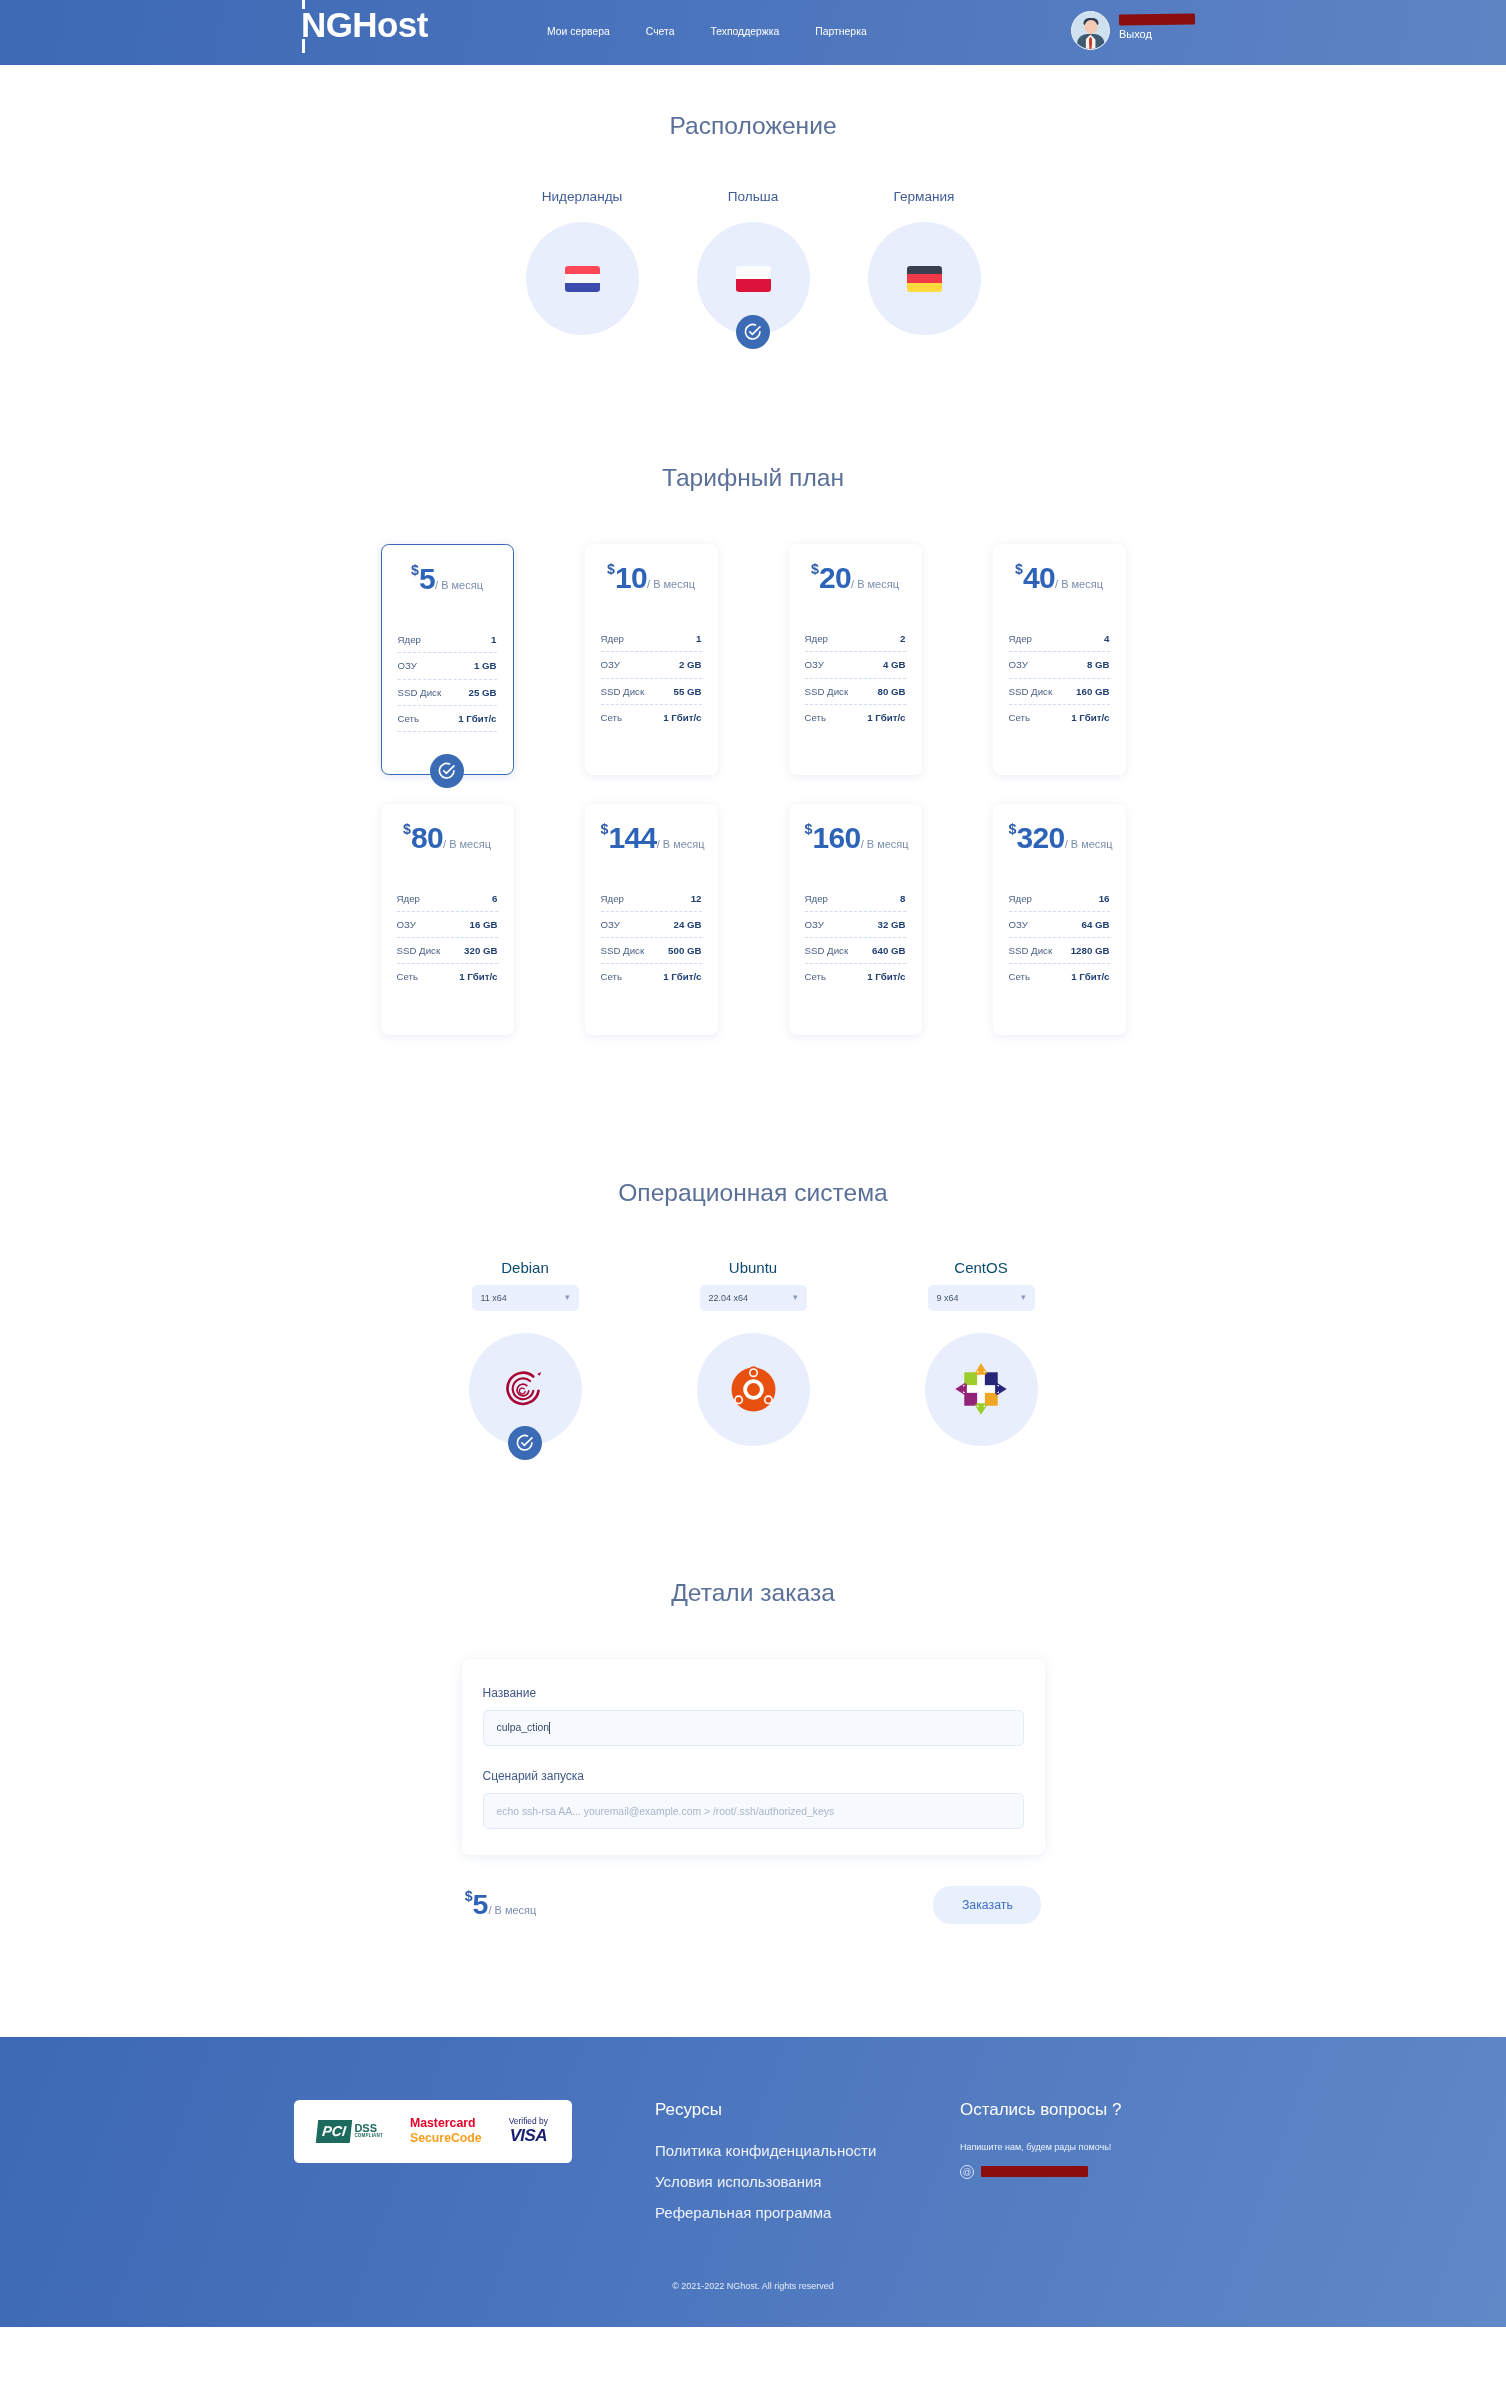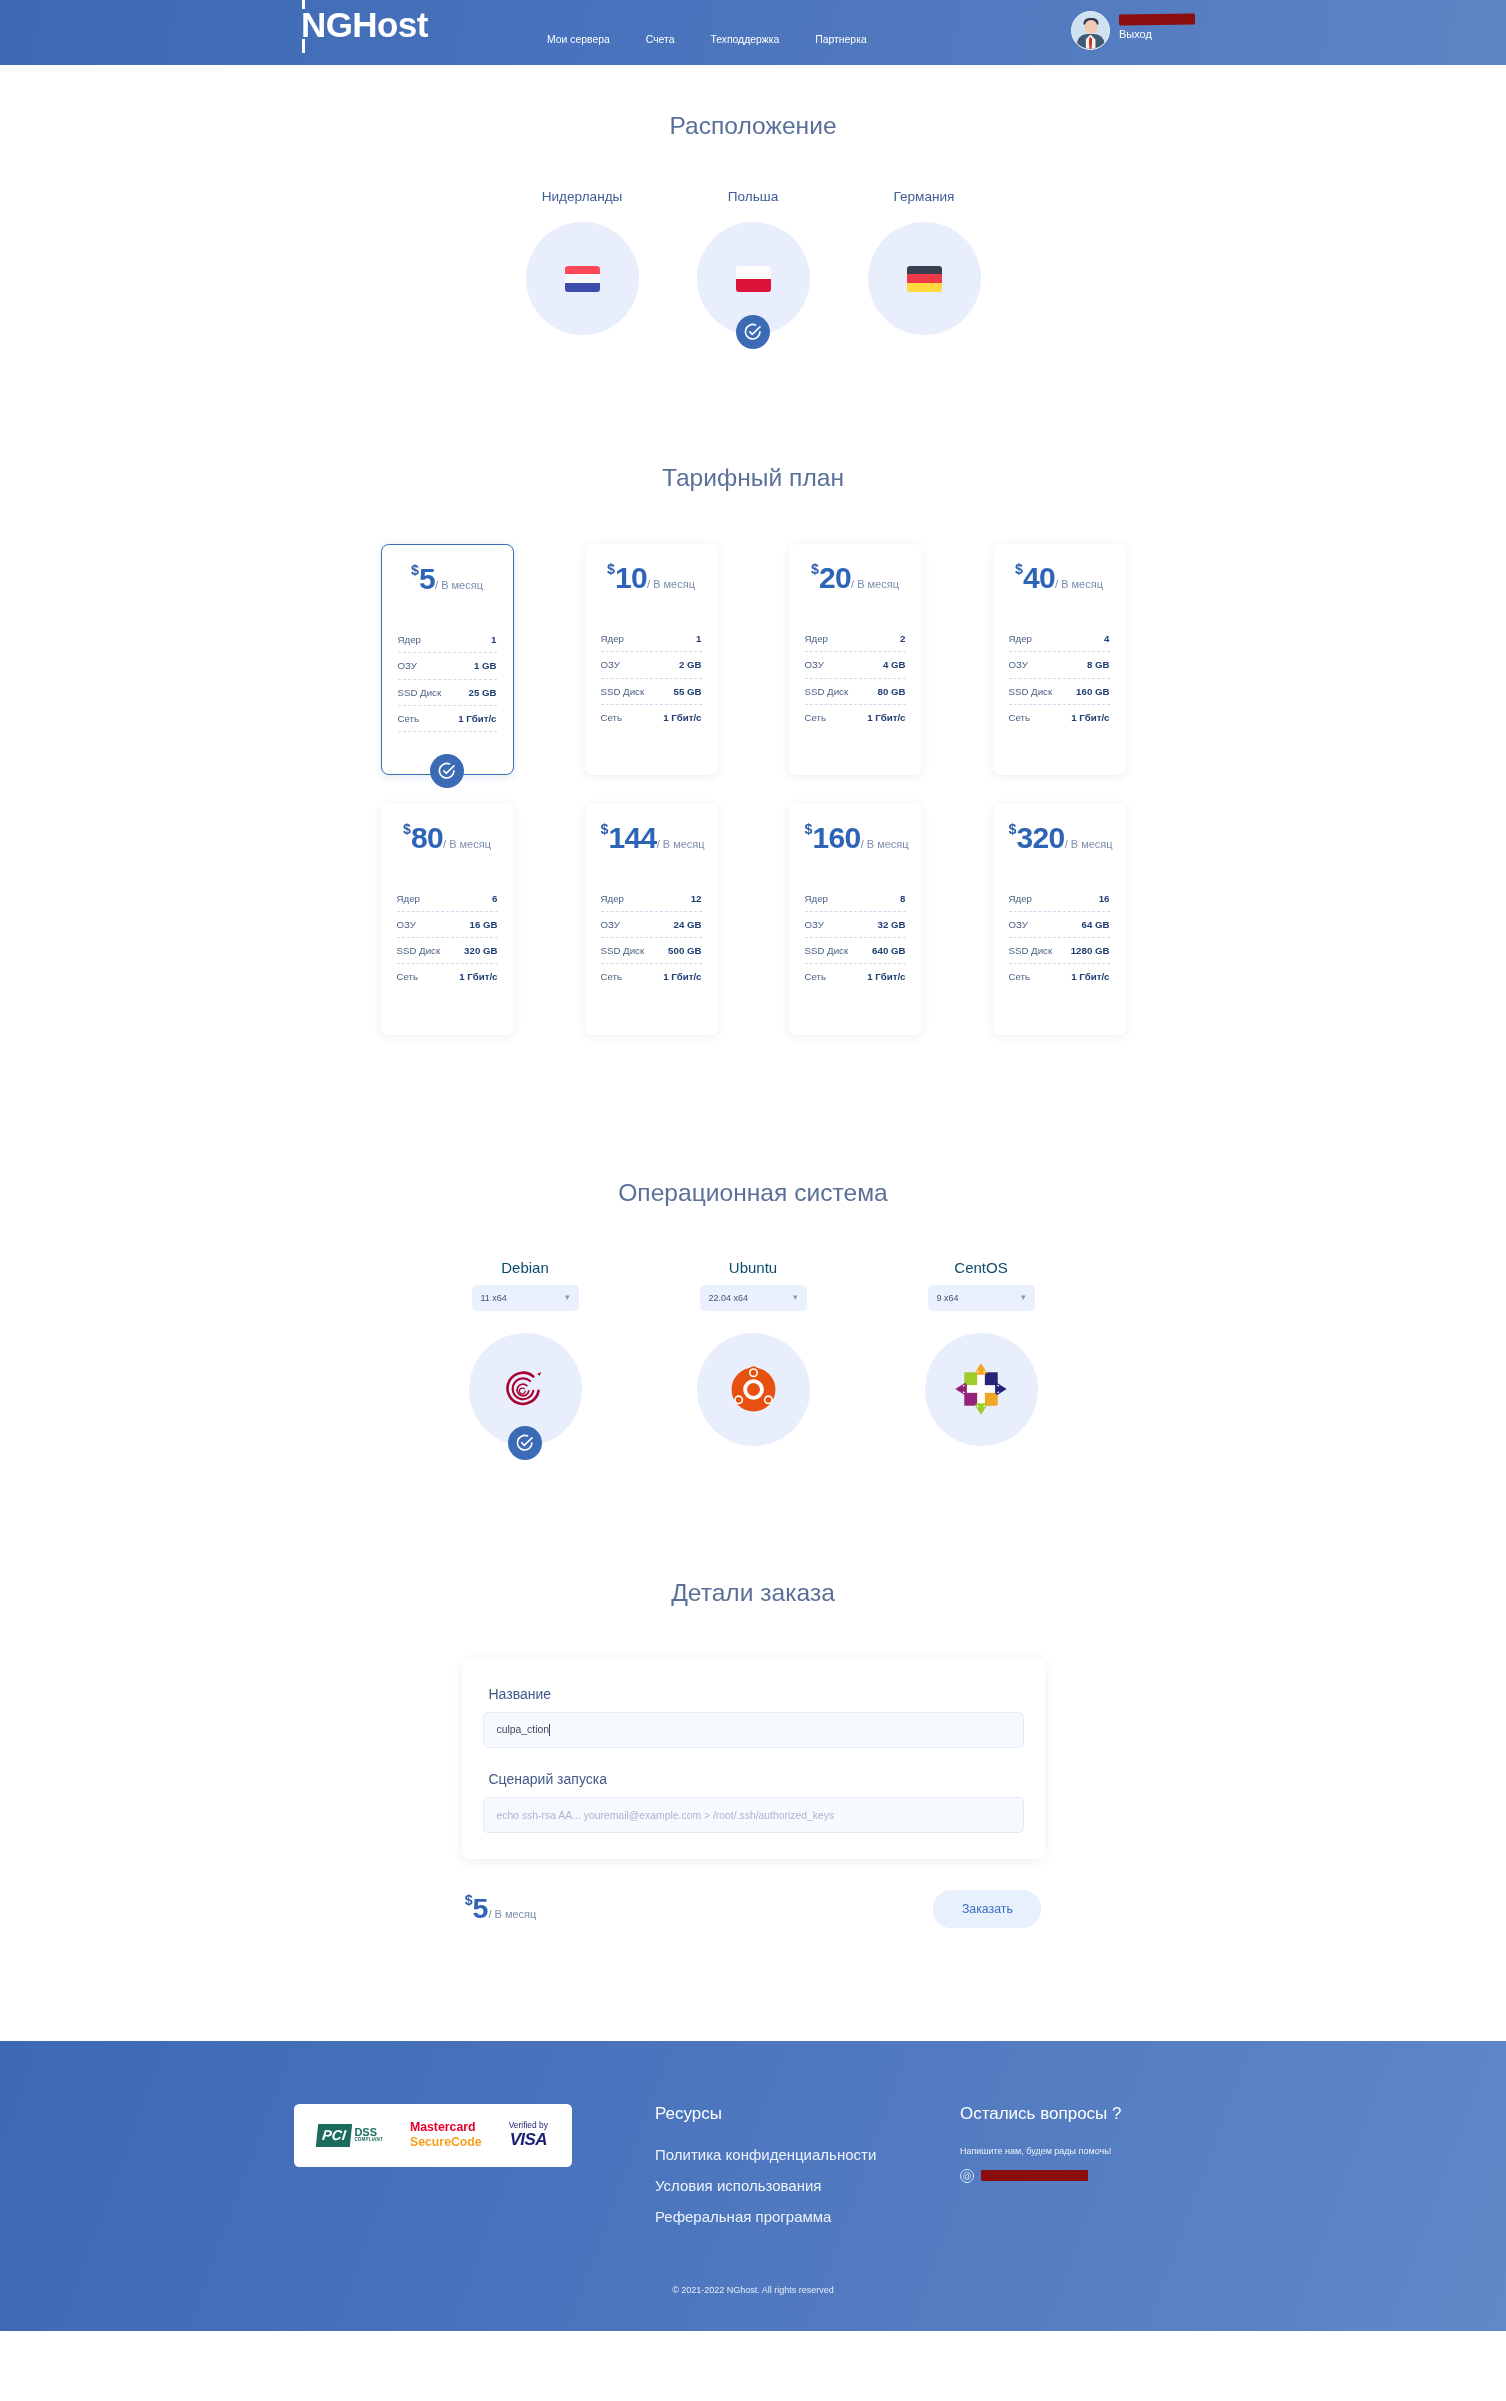--- a/index.html
+++ b/index.html
@@ -53,21 +53,21 @@
     position: absolute;
     left: 0.6px;
     top: 32px;
     width: 3.9px;
     height: 14.2px;
     background: #ffffff;
   }
   .nav {
     position: absolute;
     left: 547px;
-    top: 34px;
+    top: 26px;
     display: flex;
     gap: 36px;
   }
   .nav a {
     color: #ffffff;
     font-size: 10.4px;
     text-decoration: none;
     white-space: nowrap;
   }
   .user-area {
@@ -291,21 +291,21 @@
   
   .order-section { padding-top: 133px; }
   .order-card {
     width: 583px;
     margin: 52px auto 0;
     background: #ffffff;
     border-radius: 7.8px;
     box-shadow: 0 1.3px 10.4px rgba(60, 90, 150, 0.10);
     padding: 27px 21px 26px;
   }
-  .field-label { color: #42588a; font-size: 14px; margin-bottom: 10.4px; margin-left: 6px; }
+  .field-label { color: #42588a; font-size: 12px; margin-bottom: 10.4px; }
   .field-input {
     width: 100%;
     height: 36px;
     background: #f6f9fe;
     border: 0.6px solid #e3ebf7;
     border-radius: 5.2px;
     display: flex;
     align-items: center;
     padding: 10px 13px;
     font-size: 10.4px;

